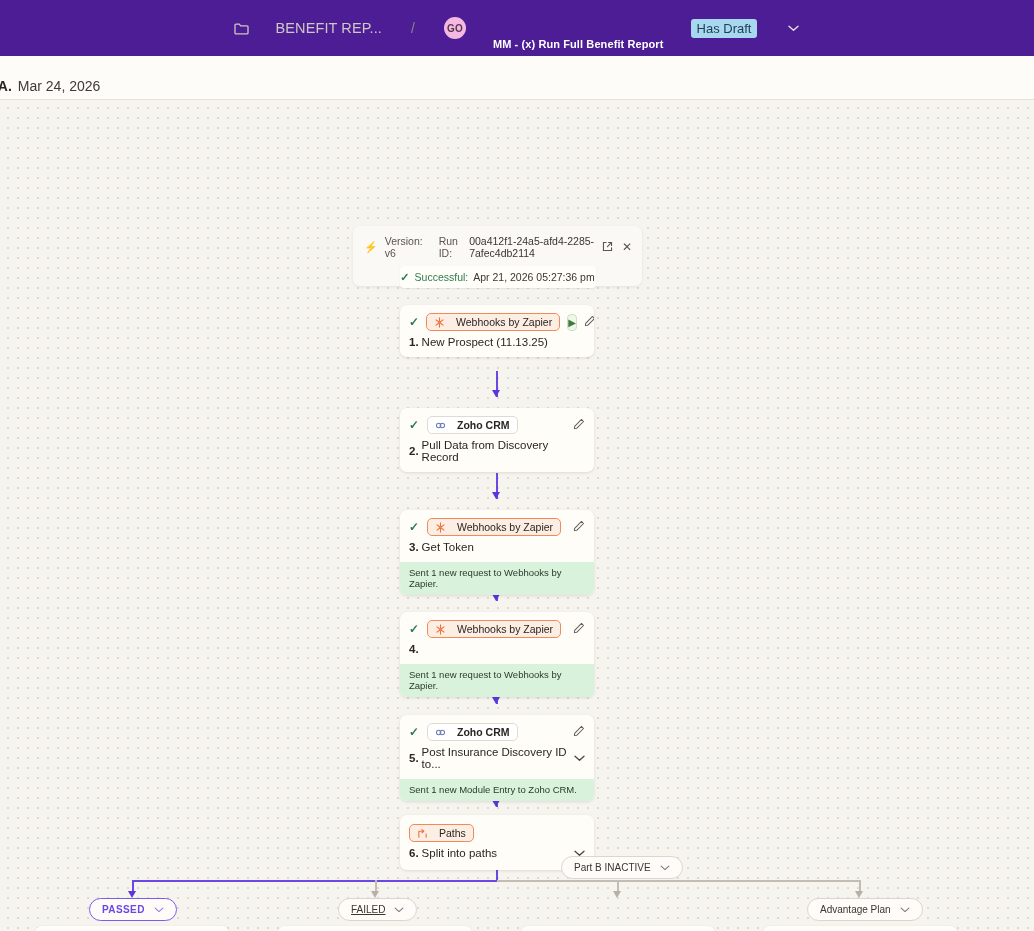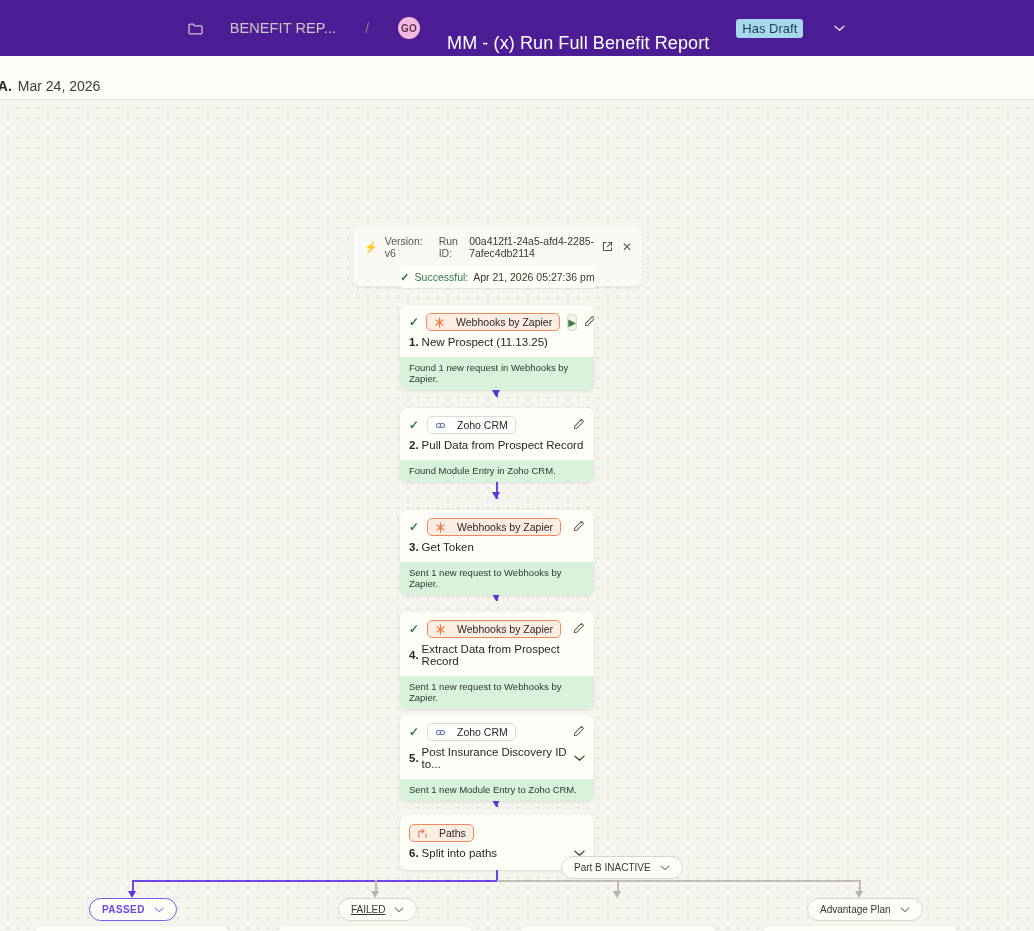--- a/index.html
+++ b/index.html
@@ -25,21 +25,21 @@
   }
   .crumb-sep { color: #8e8480; font-size: 14px; margin: 0 2px; }
   .avatar {
     width: 22px; height: 22px; border-radius: 50%;
     background: #f4b9e0; color: #5b3650;
     font-size: 10px; font-weight: bold;
     display: flex; align-items: center; justify-content: center;
     letter-spacing: .2px; flex: none;
   }
   .crumb-title {
-    color: #ffffff; font-size: 18px; font-weight: normal; letter-spacing: .1px; margin-top: 31px;
+    color: #ffffff; font-size: 11px; font-weight: bold; letter-spacing: .1px; margin-top: 31px;
   }
   .draft-badge {
     background: #a8d8f0; color: #1d3d52;
     font-size: 13px; padding: 2px 6px; border-radius: 3px;
     font-weight: normal;
   }
   .chev-white {
     width: 14px; height: 14px; display: inline-flex;
     align-items: center; justify-content: center; margin-left: 2px;
   }
@@ -110,21 +110,21 @@
     display: flex; align-items: center; gap: 7px;
     padding: 8px 9px 0 9px;
   }
   .check { color: #2f7a4d; font-size: 12px; font-weight: bold; width: 11px; }
   .chip {
     display: inline-flex; align-items: center; gap: 11px;
     font-size: 10.5px; padding: 2px 7px; border-radius: 5px;
     white-space: nowrap;
   }
   .chip-zapier { border: 1px solid #f08a5d; background: #fdeee4; color: #2b2522; }
-  .chip-neutral { border: 1px solid #dfdad2; background: #ffffff; color: #2b2522; }
+  .chip-neutral { border: 1px solid #dfdad2; background: #ffffff; color: #2b2522; font-weight: bold; }
   .chip-paths { border: 1px solid #f08a5d; background: #fdeee4; color: #2b2522; }
   .chip-ico { width: 11px; height: 11px; display: inline-block; }
   .replay {
     width: 17px; height: 17px; border-radius: 4px;
     border: 1px solid #cde0c2; background: #eef7e8;
     display: inline-flex; align-items: center; justify-content: center;
     color: #3f7a3f; font-size: 10px;
   }
   .pencil { margin-left: auto; color: #4b443e; opacity: .85; }
   .step-title {
@@ -256,21 +256,20 @@
       <span class="pencil">
         <svg width="12" height="12" viewBox="0 0 13 13" fill="none" stroke="#4b443e" stroke-width="1.1" stroke-linecap="round" stroke-linejoin="round">
             <path d="M9.2 1.6l2.2 2.2L4 11.2 1.5 11.5l.3-2.5z"></path>
           </svg>
       </span>
     </div>
     <div class="step-title">
       <b>1.</b>
       <span>New Prospect (11.13.25)</span>
     </div>
-    <div class="step-foot foot-green">Found 1 new request in Webhooks by Zapier.</div>
   </div>
 
   <div class="step" style="left:400px; top:308px;">
     <div class="step-head">
       <span class="check">✓</span>
       <span class="chip chip-neutral">
         <span class="chip-ico">
           <svg width="11" height="11" viewBox="0 0 12 12" fill="none" stroke="#6b7bb8" stroke-width="1.1">
               <circle cx="4" cy="6" r="2.4"></circle>
               <circle cx="8" cy="6" r="2.4"></circle>
@@ -279,23 +278,22 @@
         <span>Zoho CRM</span>
       </span>
       <span class="pencil">
         <svg width="12" height="12" viewBox="0 0 13 13" fill="none" stroke="#4b443e" stroke-width="1.1" stroke-linecap="round" stroke-linejoin="round">
             <path d="M9.2 1.6l2.2 2.2L4 11.2 1.5 11.5l.3-2.5z"></path>
           </svg>
       </span>
     </div>
     <div class="step-title">
       <b>2.</b>
-      <span>Pull Data from Prospect Record</span>
-    </div>
-    <div class="step-foot foot-green">Found Module Entry in Zoho CRM.</div>
+      <span>Pull Data from Discovery Record</span>
+    </div>
   </div>
 
   <div class="step" style="left:400px; top:410px;">
     <div class="step-head">
       <span class="check">✓</span>
       <span class="chip chip-zapier">
         <span class="chip-ico">
           <svg width="11" height="11" viewBox="0 0 12 12" fill="none" stroke="#f0703a" stroke-width="1.2" stroke-linecap="round">
               <path d="M6 1v4M6 7v4M2.2 3.2l3 2.3M6.8 6.5l3 2.3M9.8 3.2l-3 2.3M5.2 6.5l-3 2.3"></path>
             </svg>
@@ -327,21 +325,20 @@
         <span>Webhooks by Zapier</span>
       </span>
       <span class="pencil">
         <svg width="12" height="12" viewBox="0 0 13 13" fill="none" stroke="#4b443e" stroke-width="1.1" stroke-linecap="round" stroke-linejoin="round">
             <path d="M9.2 1.6l2.2 2.2L4 11.2 1.5 11.5l.3-2.5z"></path>
           </svg>
       </span>
     </div>
     <div class="step-title">
       <b>4.</b>
-      <span>Extract Data from Prospect Record</span>
     </div>
     <div class="step-foot foot-green">Sent 1 new request to Webhooks by Zapier.</div>
   </div>
 
   <div class="step" style="left:400px; top:615px;">
     <div class="step-head">
       <span class="check">✓</span>
       <span class="chip chip-neutral">
         <span class="chip-ico">
           <svg width="11" height="11" viewBox="0 0 12 12" fill="none" stroke="#6b7bb8" stroke-width="1.1">

